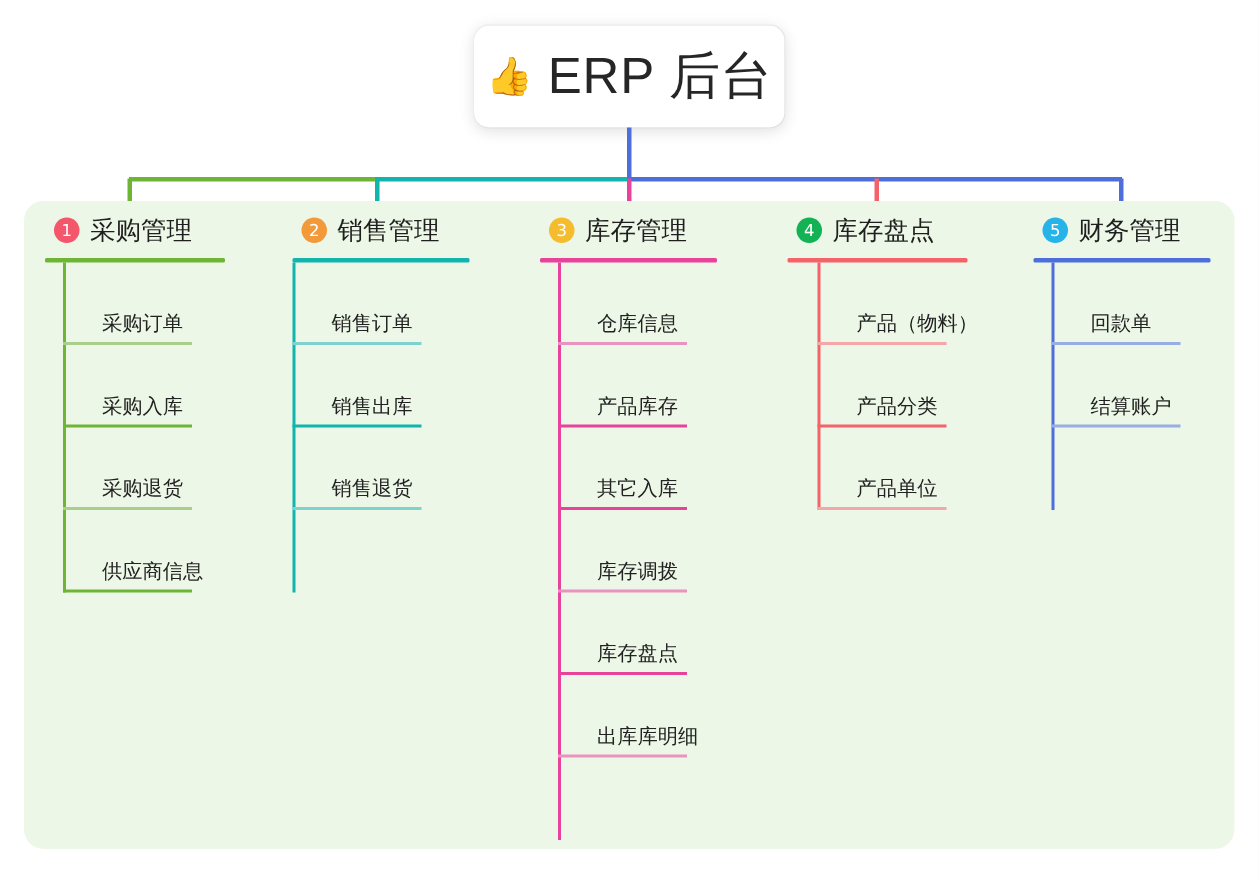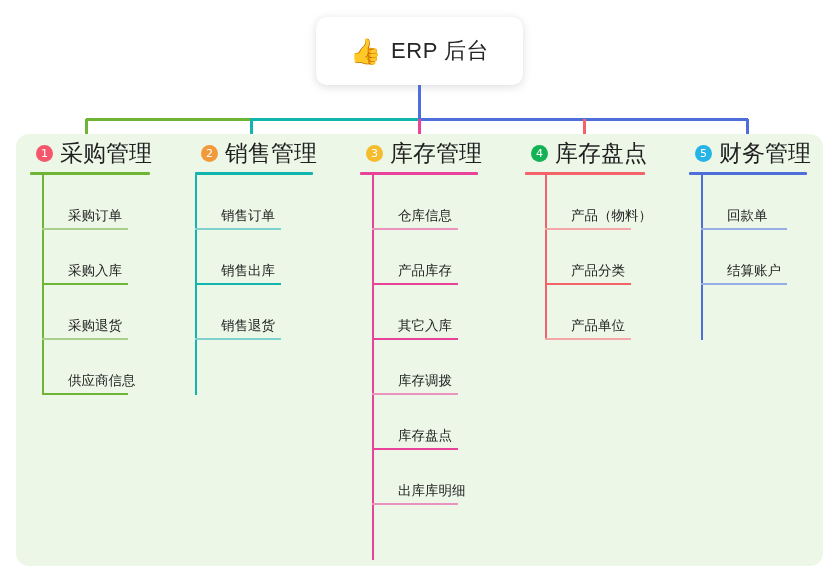--- a/index.html
+++ b/index.html
@@ -31,21 +31,21 @@
     gap: 10px;
     box-sizing: border-box;
   }
   #root-node .thumb {
     font-size: 25px;
     line-height: 1;
     color: #e8b339;
     display: inline-block;
   }
   #root-node .root-title {
-    font-size: 22px;
+    font-size: 34px;
     color: #262626;
     letter-spacing: 0.5px;
     white-space: nowrap;
   }
 
   
   #connectors {
     position: absolute;
     left: 0;
     top: 0;
@@ -93,21 +93,21 @@
     height: 17px;
     border-radius: 50%;
     color: #ffffff;
     font-size: 11px;
     line-height: 17px;
     text-align: center;
     flex: 0 0 auto;
     font-family: "DejaVu Sans", sans-serif;
   }
   .col-title {
-    font-size: 23px;
+    font-size: 17px;
     color: #1f1f1f;
     white-space: nowrap;
   }
   .col-rule {
     height: 3px;
     margin-left: 6px;
     border-radius: 1px;
   }
 
   

